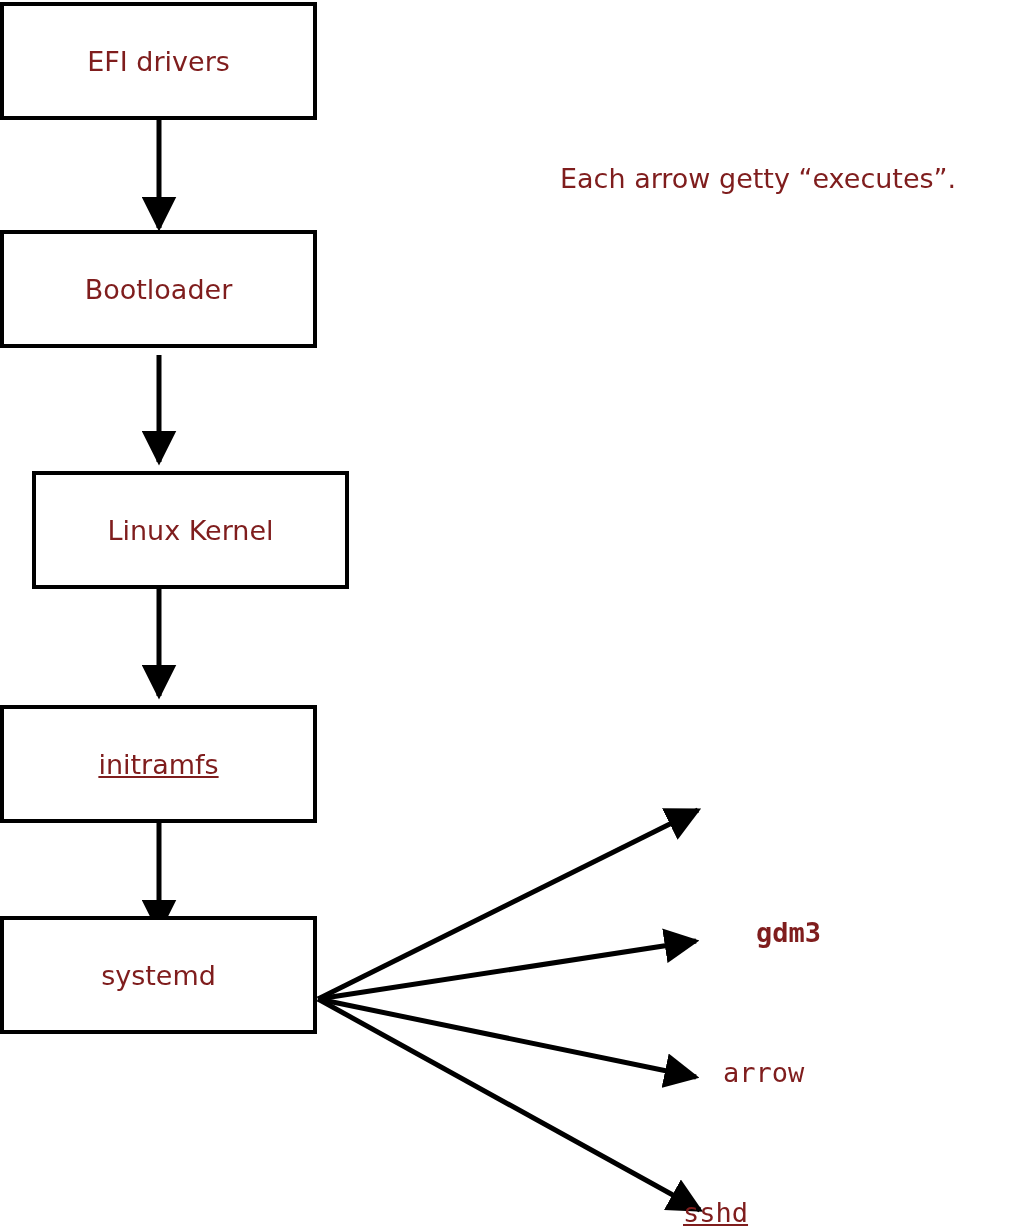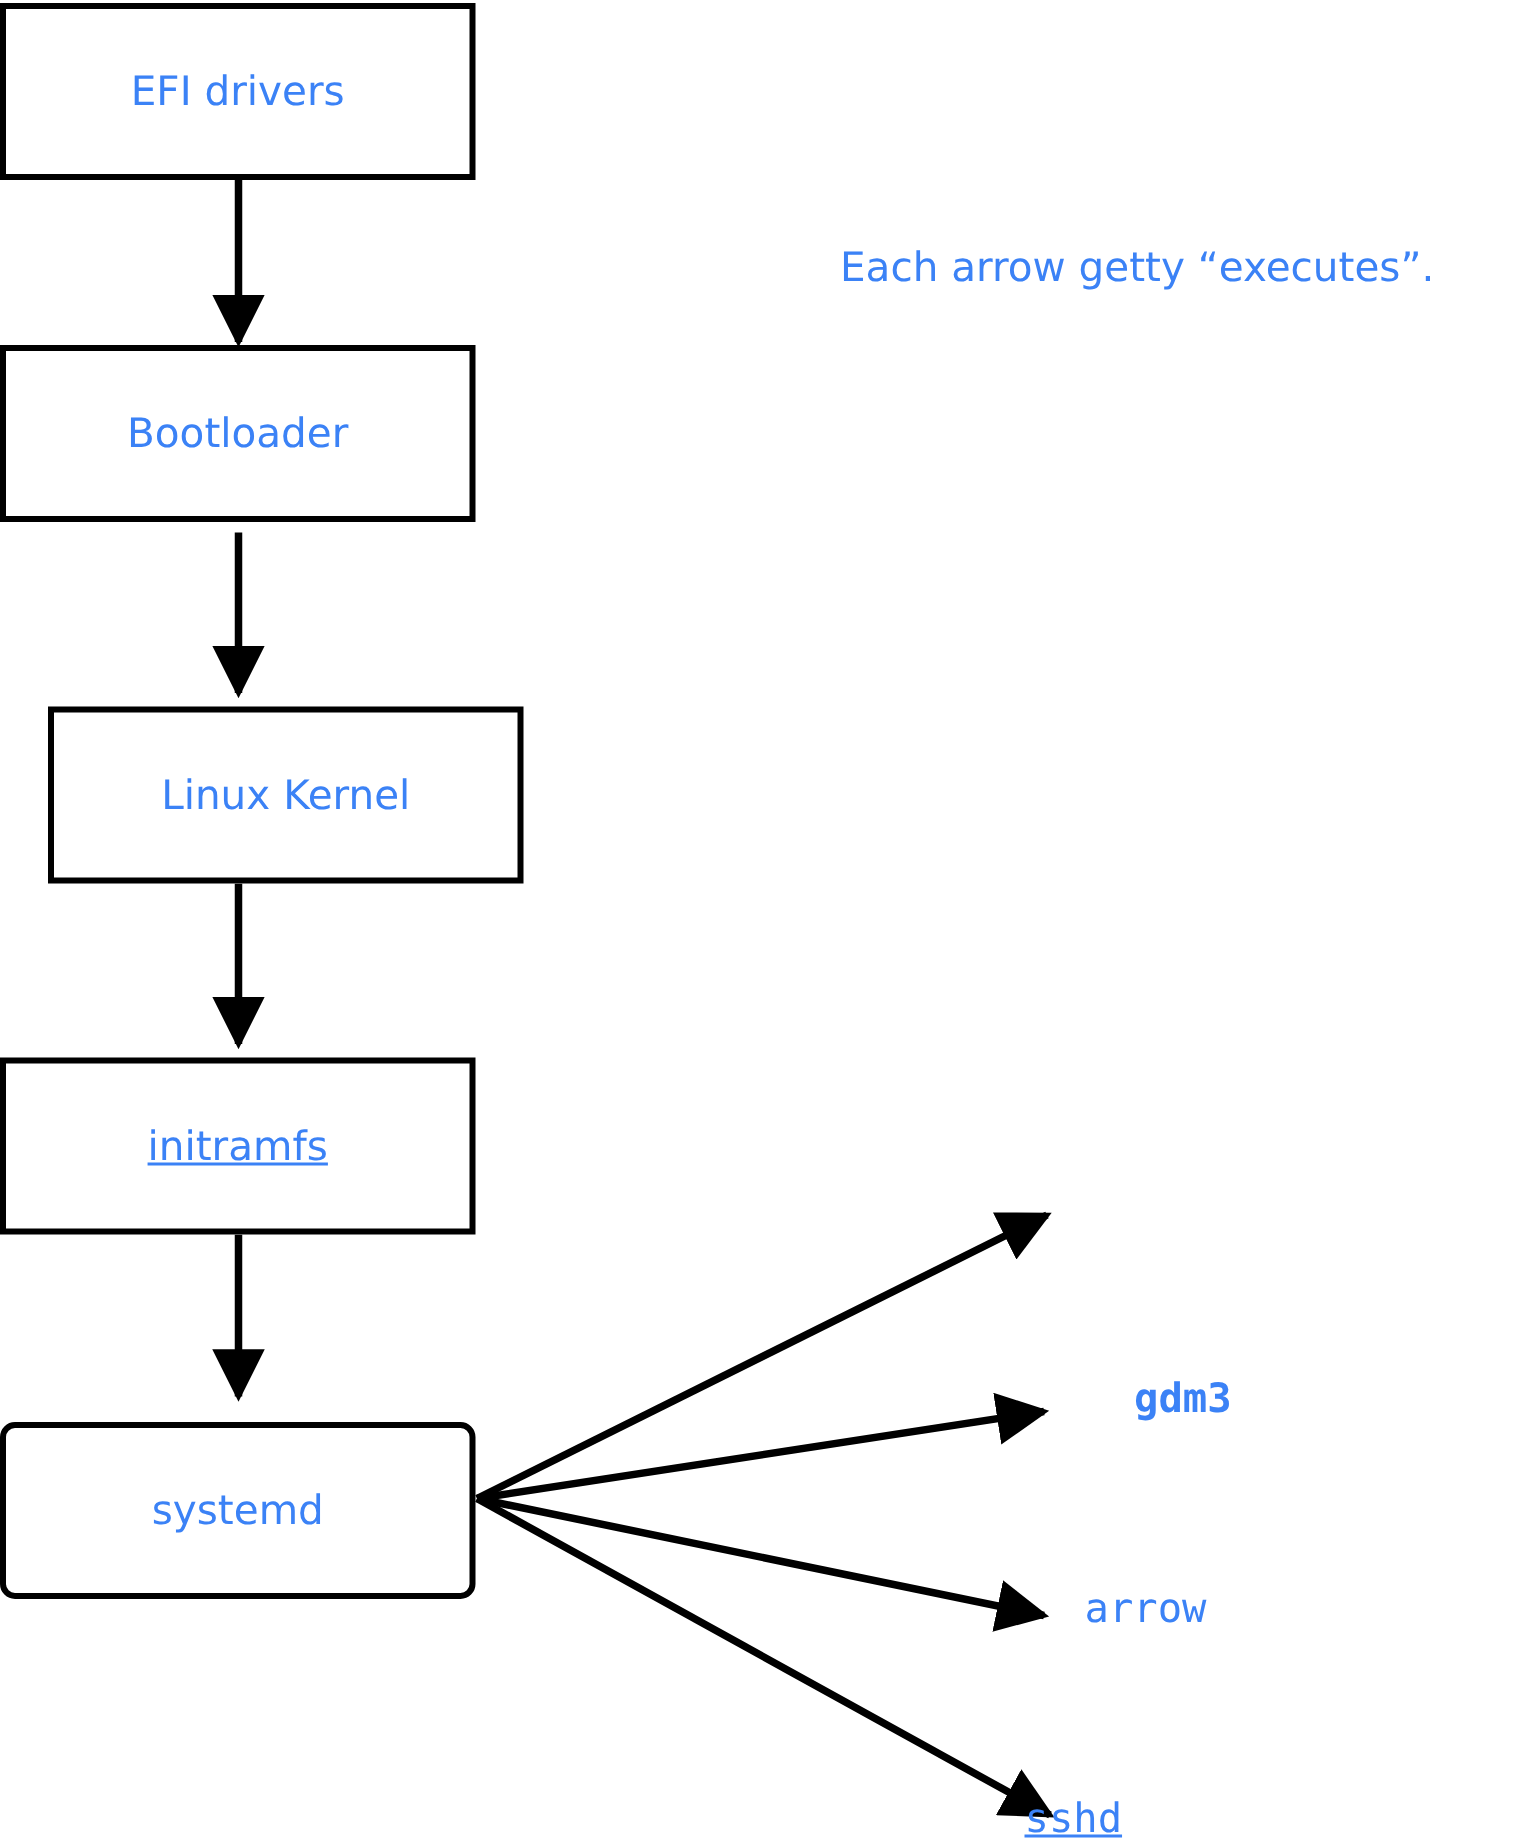--- a/index.html
+++ b/index.html
@@ -7,40 +7,40 @@
     padding: 0;
     background: #ffffff;
   }
   #canvas {
     position: relative;
     width: 990px;
     height: 1230px;
     background: #ffffff;
     overflow: hidden;
     font-family: "DejaVu Sans", sans-serif;
-    color: #3b82f6;
+    color: #7f1d1d;
   }
   .node-box {
     position: absolute;
     left: 0;
     width: 309px;
     height: 110px;
     border: 4px solid #000000;
     background: #ffffff;
     display: flex;
     align-items: center;
     justify-content: center;
     font-size: 27px;
     line-height: 1;
   }
   #box-efi        { top: 2px; }
   #box-bootloader { top: 230px; }
   #box-kernel     { top: 471px; margin-left: 32px; }
   #box-initramfs  { top: 705px; text-decoration: underline; }
-  #box-systemd    { top: 948px; border-radius: 10px; }
+  #box-systemd    { top: 916px; }
 
   .note-text {
     position: absolute;
     left: 560px;
     top: 163px;
     font-size: 27px;
     white-space: nowrap;
   }
   .mono-label {
     position: absolute;

